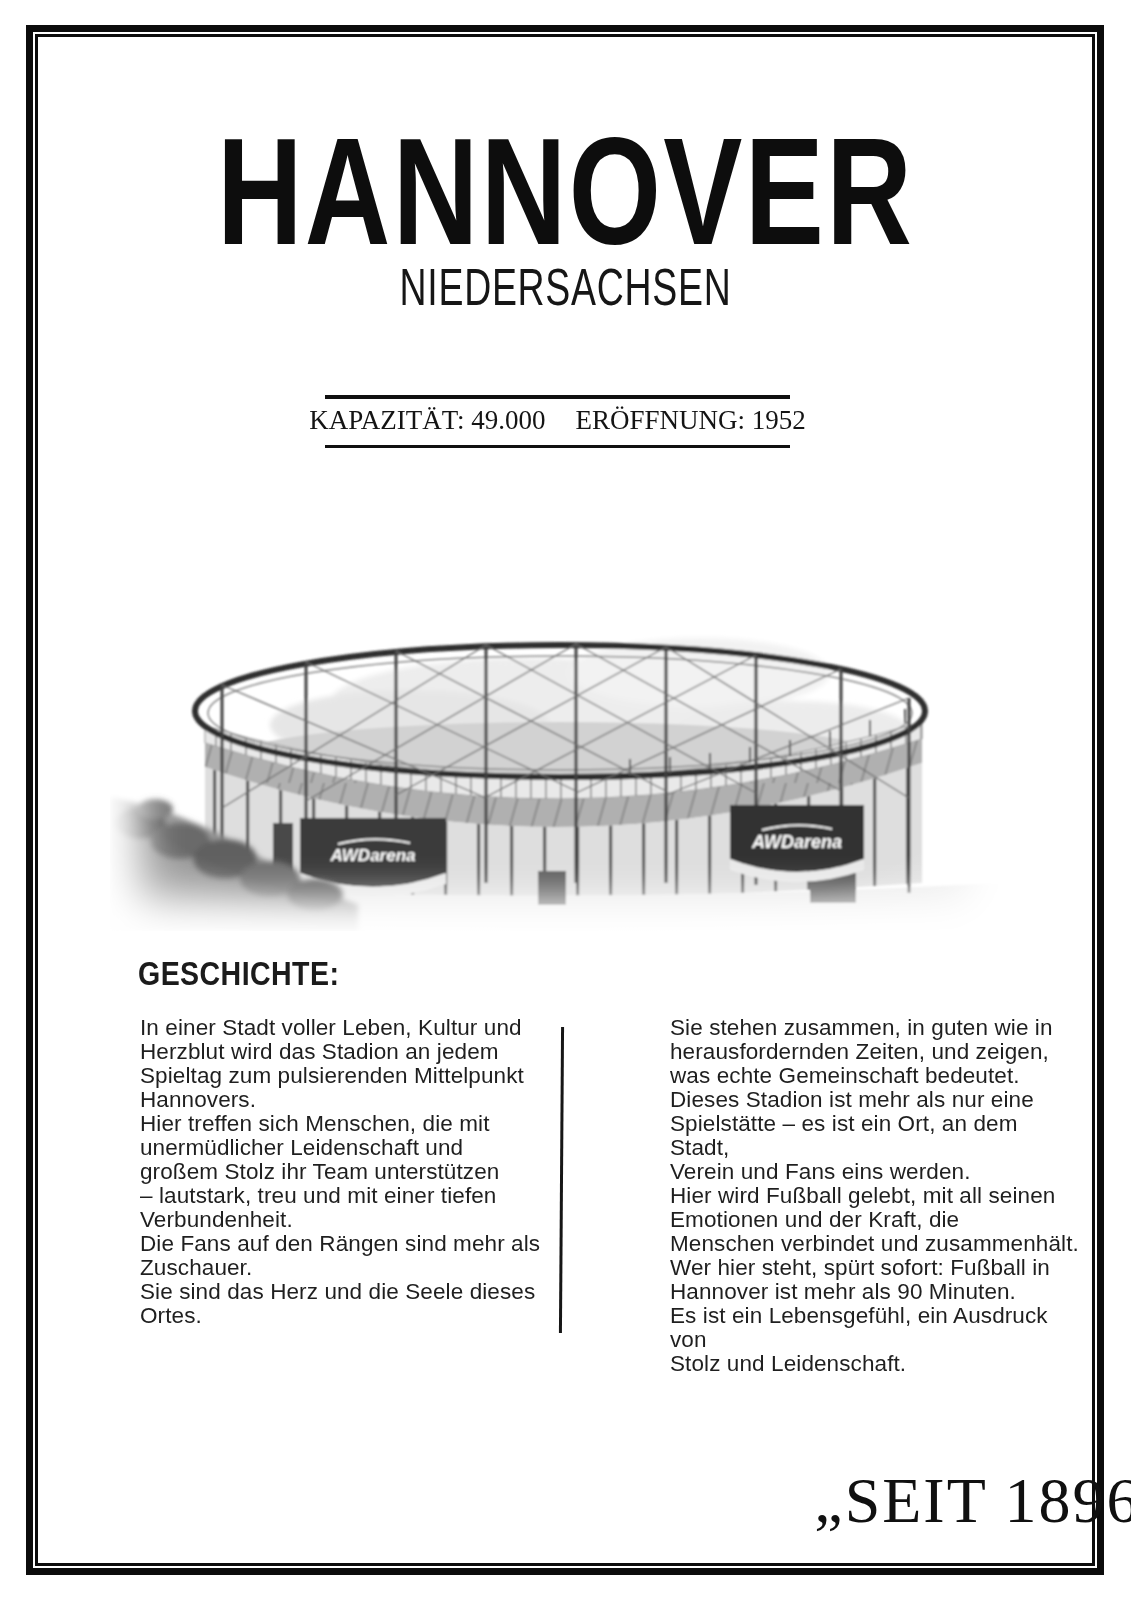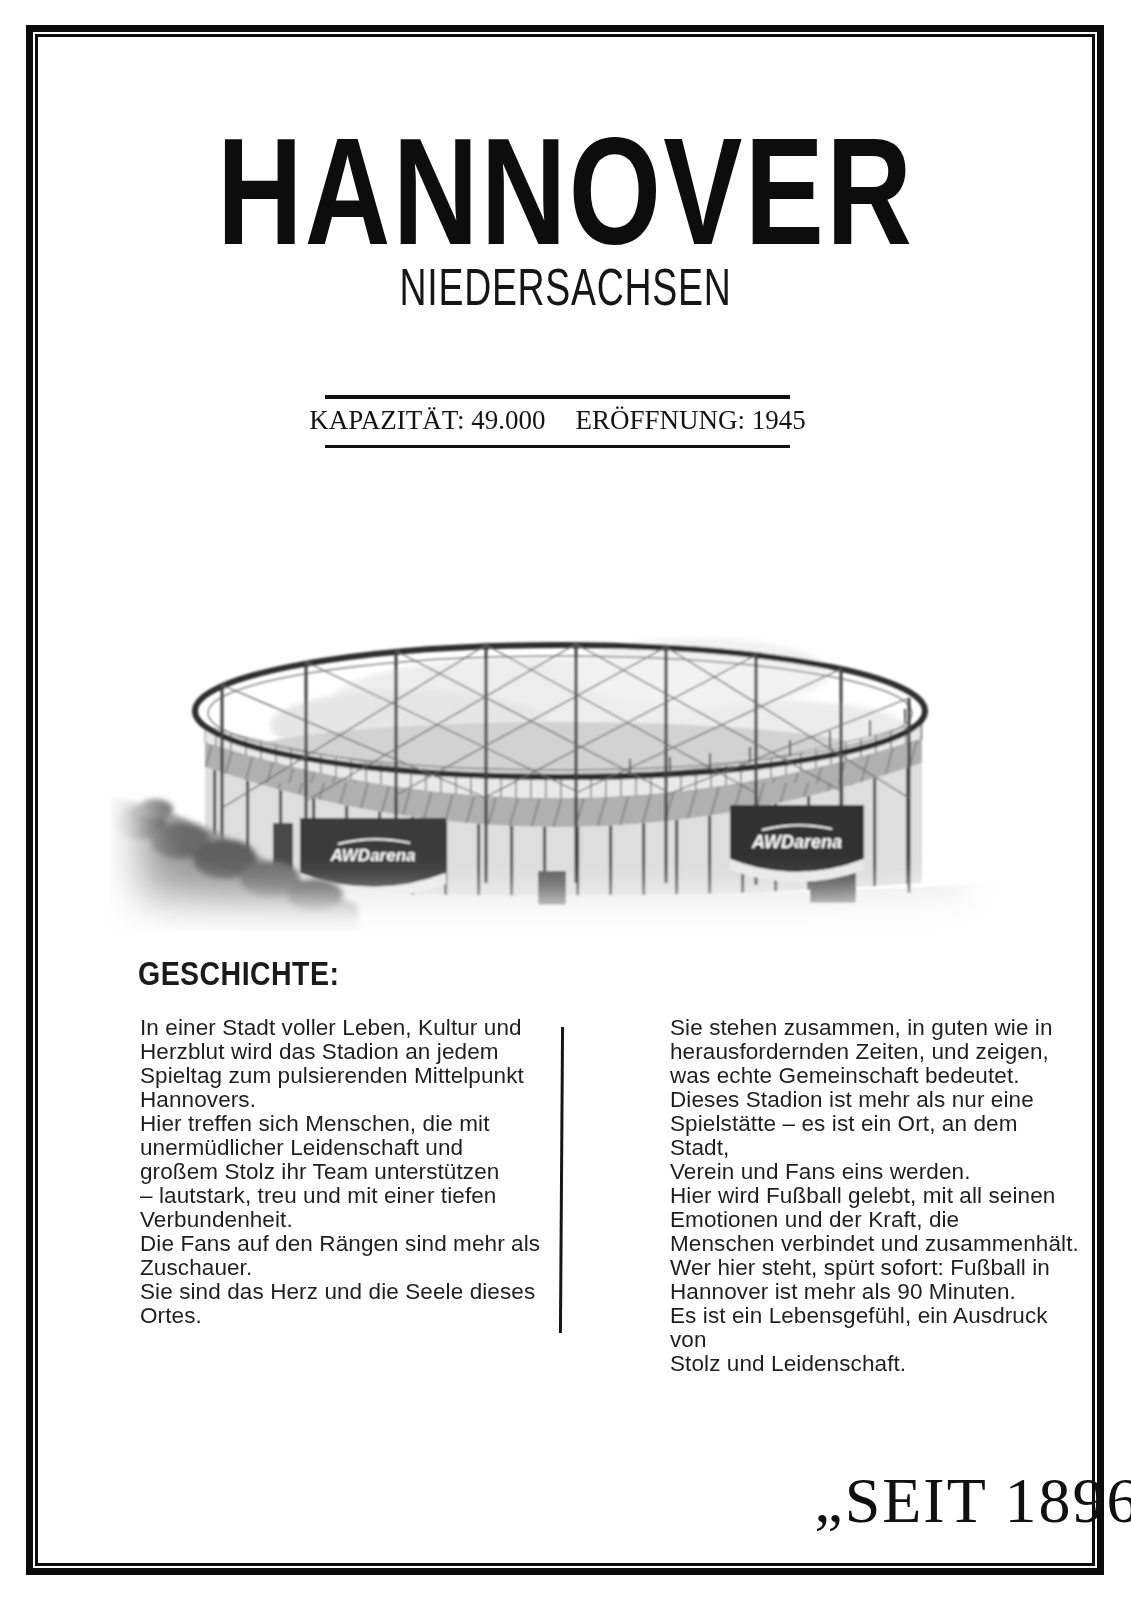--- a/index.html
+++ b/index.html
@@ -72,21 +72,21 @@
   <div class="frame-outer">
     <div class="frame-inner"></div>
   </div>
 
   <div class="title">HANNOVER</div>
 
   <div class="subtitle">NIEDERSACHSEN</div>
 
   <div class="specs">
     <span>KAPAZITÄT: 49.000</span>
-    <span>ERÖFFNUNG: 1945</span>
+    <span>ERÖFFNUNG: 1952</span>
   </div>
 
   <figure class="stadium" style="margin:0">
     <svg viewBox="0 0 890 378" xmlns="http://www.w3.org/2000/svg">
       <defs>
         <filter id="soft" x="-5%" y="-5%" width="110%" height="110%">
             <feGaussianBlur stdDeviation="1.1"></feGaussianBlur>
           </filter>
         <filter id="soft2" x="-20%" y="-20%" width="140%" height="140%">
             <feGaussianBlur stdDeviation="2.5"></feGaussianBlur>

